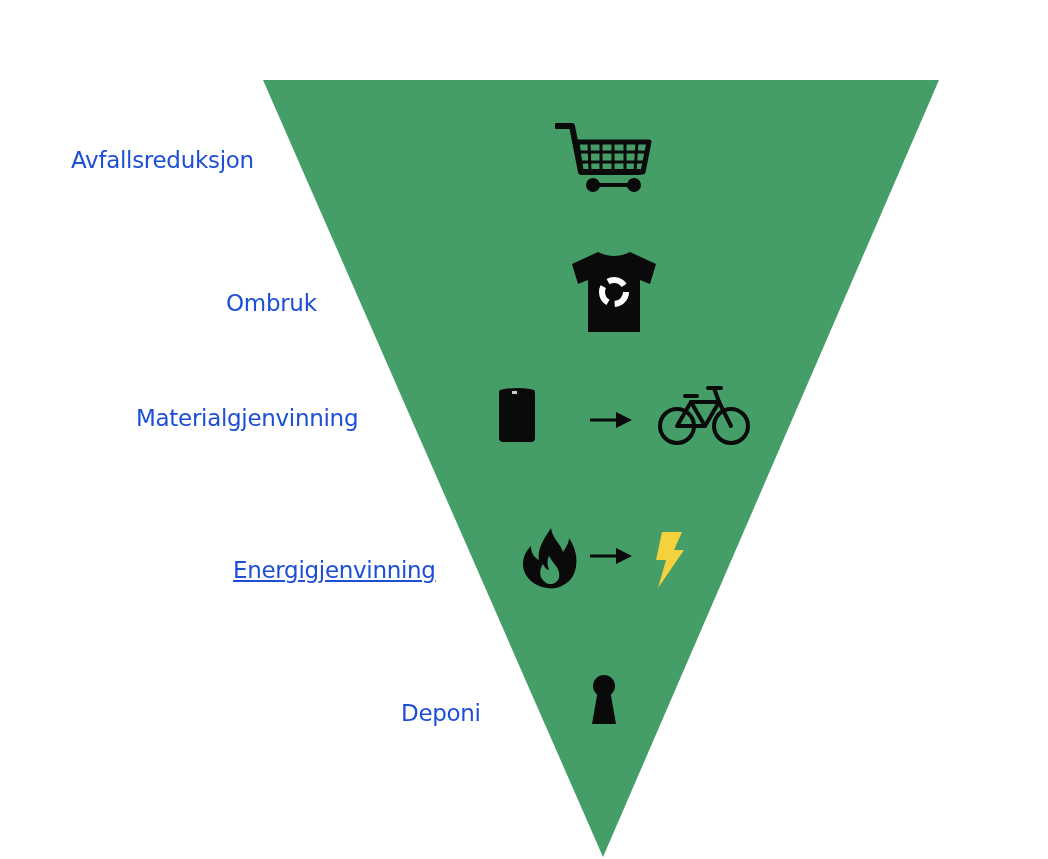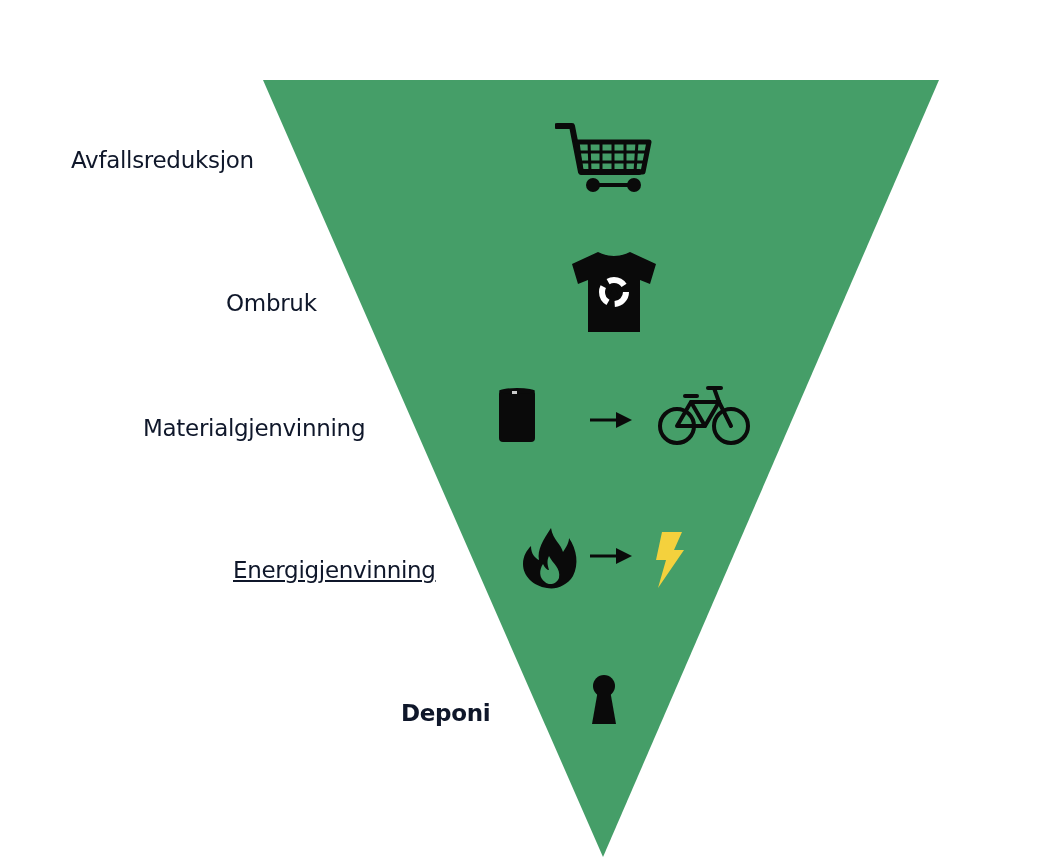--- a/index.html
+++ b/index.html
@@ -4,38 +4,38 @@
   <style>
     html, body { margin: 0; padding: 0; }
     body {
       width: 1048px; height: 859px; overflow: hidden;
       background: #ffffff; position: relative;
       font-family: "DejaVu Sans", sans-serif;
     }
     .stage { position: absolute; left: 0; top: 0; width: 1048px; height: 859px; }
     .triangle { position: absolute; left: 0; top: 0; }
     .label {
-      position: absolute; font-size: 23px; color: #0f172a; white-space: nowrap;
+      position: absolute; font-size: 23px; color: #1d4ed8; white-space: nowrap;
       letter-spacing: -0.3px;
     }
     .icon { position: absolute; }
   </style>
 </head>
 <body>
 
 <div class="stage">
   <svg class="triangle" width="1048" height="859">
     <polygon points="263,80 939,80 603,857" fill="#459e68"></polygon>
   </svg>
 
   <div class="label" style="left:71px; top:147px;">Avfallsreduksjon</div>
   <div class="label" style="left:226px; top:290px;text-align:right;">Ombruk</div>
-  <div class="label" style="left:143px; top:405px;margin-top:10px;">Materialgjenvinning</div>
+  <div class="label" style="left:136px; top:405px;">Materialgjenvinning</div>
   <div class="label" style="left:233px; top:557px;text-decoration:underline;">Energigjenvinning</div>
-  <div class="label" style="left:401px; top:700px;font-weight:bold;">Deponi</div>
+  <div class="label" style="left:401px; top:700px;">Deponi</div>
 
   <svg class="icon" style="left:555px; top:120px;" width="100" height="76" viewBox="0 0 100 76">
     <path d="M2 6 H17 L26 52 H84" fill="none" stroke="#0a0a0a" stroke-width="6" stroke-linecap="round" stroke-linejoin="round"></path>
     <path d="M22 22 H94 L88 52 H26 Z" fill="none" stroke="#0a0a0a" stroke-width="5" stroke-linejoin="round"></path>
     <g stroke="#0a0a0a" stroke-width="3">
       <line x1="34" y1="22" x2="35" y2="52"></line>
       <line x1="46" y1="22" x2="46" y2="52"></line>
       <line x1="58" y1="22" x2="58" y2="52"></line>
       <line x1="70" y1="22" x2="70" y2="52"></line>
       <line x1="82" y1="22" x2="80" y2="52"></line>

